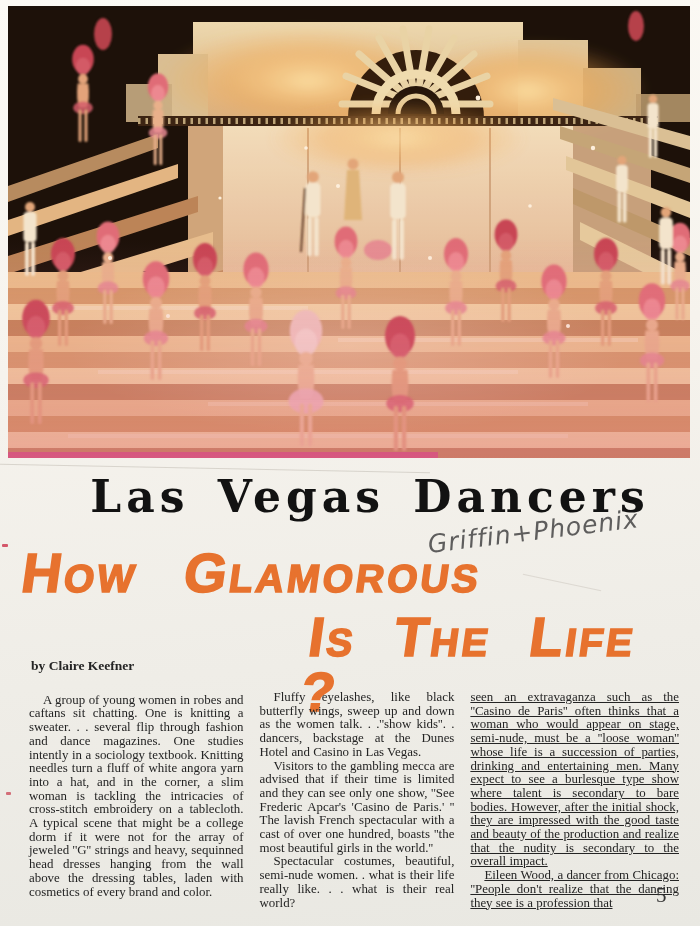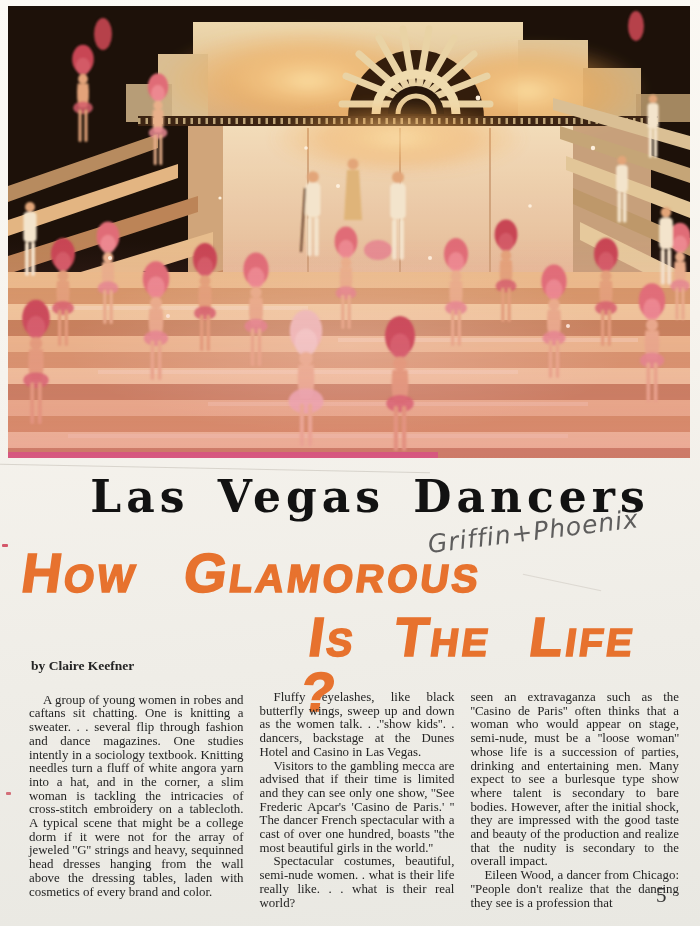--- a/index.html
+++ b/index.html
@@ -33,21 +33,21 @@
   }
   .hl1{font-size:55px;line-height:1;letter-spacing:3px;word-spacing:28px;margin:0 0 0 26px;}
   .hl2{font-size:55px;line-height:1;letter-spacing:3px;word-spacing:20px;margin:9px 0 0 322px;}
   
   .article{
     position:absolute;top:656px;left:29px;width:650px;display:flex;gap:16px;
     font-size:12.9px;line-height:13.7px;color:#242424;text-align:justify;
   }
   .col-1{width:218px;}
   .col-2{width:198px;padding-top:35px;}
-  .col-3{width:212px;padding-top:35px;}
+  .col-3{width:212px;padding-top:35px;text-decoration:underline;}
   .byline{font-weight:bold;font-size:13.5px;margin:3px 0 21px 2px;text-align:left;}
   .para{margin:0;}
   .indent{text-indent:14px;}
   .page-number{
     position:absolute;top:883px;left:656px;
     font-family:"Liberation Serif",serif;font-size:21px;color:#333;
   }
   
   .crease{position:absolute;pointer-events:none;}
   .crease-1{top:468px;left:0;width:430px;height:1px;background:rgba(120,108,96,.22);transform:rotate(1.1deg);}
@@ -279,21 +279,21 @@
     <div class="hl2">Is The Life ?</div>
   </div>
 
   <div class="article">
     <div class="col col-1">
       <p class="byline">by Claire Keefner</p>
       <p class="para indent">A group of young women in robes and caftans sit chatting. One is knitting a sweater. . . several flip through fashion and dance magazines. One studies intently in a sociology textbook. Knitting needles turn a fluff of white angora yarn into a hat, and in the corner, a slim woman is tackling the intricacies of cross-stitch embroidery on a tablecloth. A typical scene that might be a college dorm if it were not for the array of jeweled ''G'' strings and heavy, sequinned head dresses hanging from the wall above the dressing tables, laden with cosmetics of every brand and color.</p>
     </div>
     <div class="col col-2">
       <p class="para indent">Fluffy eyelashes, like black butterfly wings, sweep up and down as the women talk. . .''show kids''. . dancers, backstage at the Dunes Hotel and Casino in Las Vegas.</p>
-      <p class="para indent">Visitors to the gambling mecca are advised that if their time is limited and they can see only one show, ''See Frederic Apcar's 'Casino de Paris.' '' The dancer French spectacular with a cast of over one hundred, boasts ''the most beautiful girls in the world.''</p>
+      <p class="para indent">Visitors to the gambling mecca are advised that if their time is limited and they can see only one show, ''See Frederic Apcar's 'Casino de Paris.' '' The lavish French spectacular with a cast of over one hundred, boasts ''the most beautiful girls in the world.''</p>
       <p class="para indent">Spectacular costumes, beautiful, semi-nude women. . what is their life really like. . . what is their real world?</p>
     </div>
     <div class="col col-3">
       <p class="para">seen an extravaganza such as the ''Casino de Paris'' often thinks that a woman who would appear on stage, semi-nude, must be a ''loose woman'' whose life is a succession of parties, drinking and entertaining men. Many expect to see a burlesque type show where talent is secondary to bare bodies. However, after the initial shock, they are impressed with the good taste and beauty of the production and realize that the nudity is secondary to the overall impact.</p>
       <p class="para indent">Eileen Wood, a dancer from Chicago: ''People don't realize that the dancing they see is a profession that</p>
     </div>
   </div>
 
   <div class="page-number">5</div>
 

